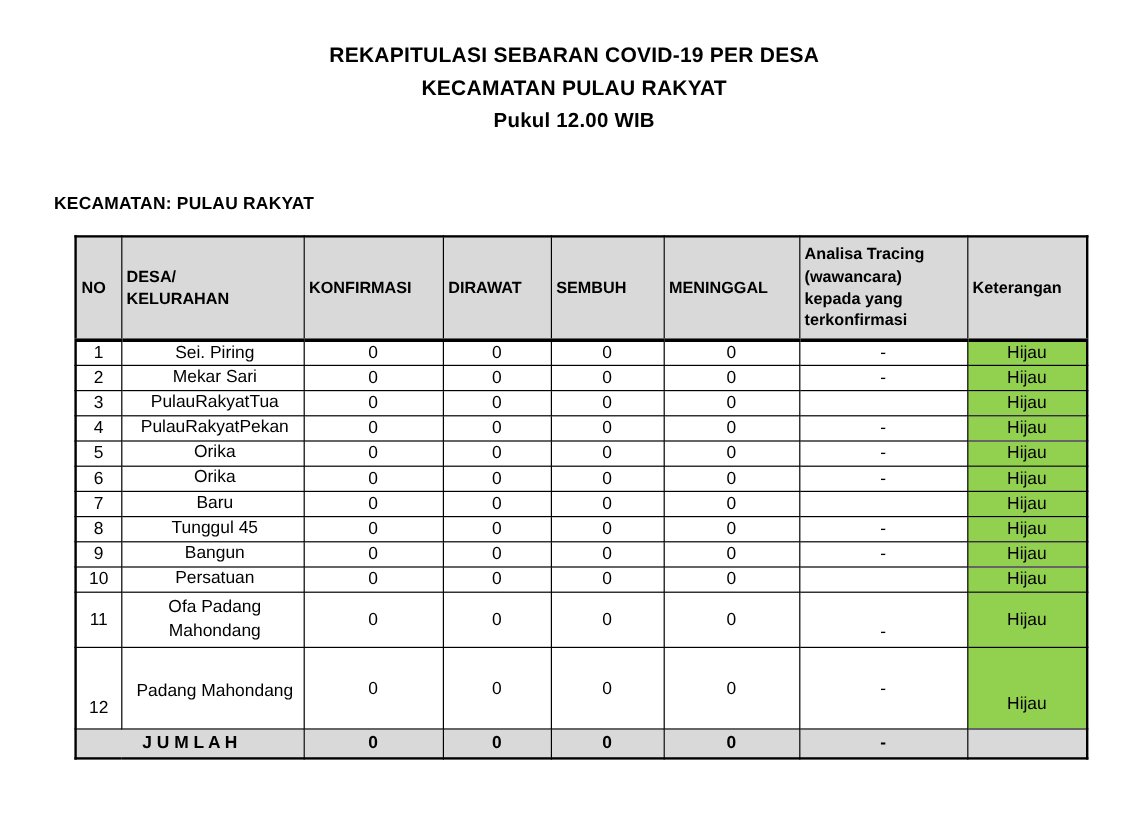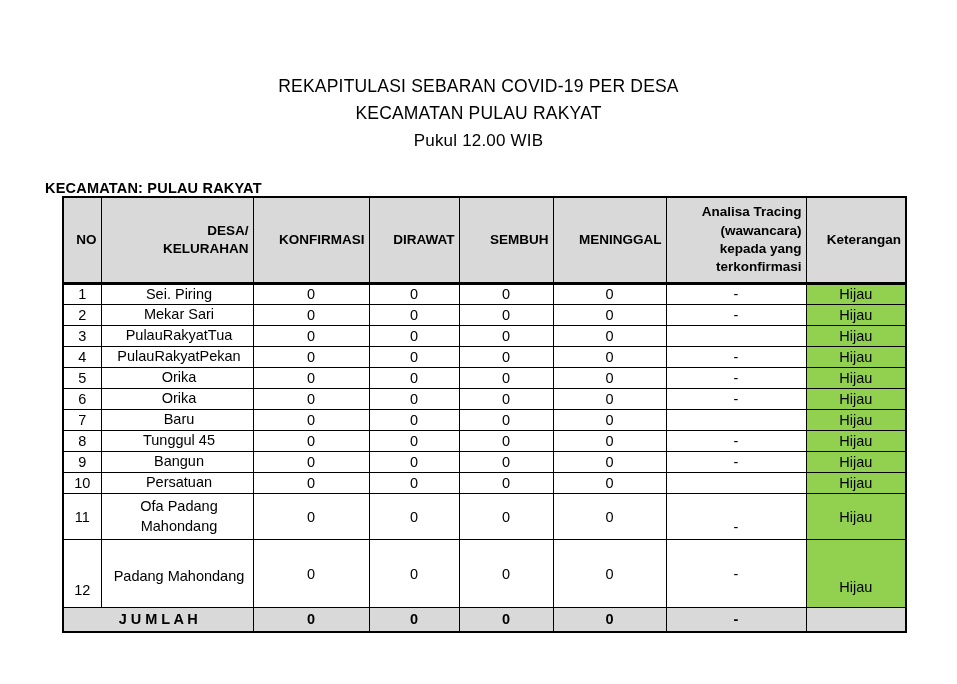--- a/index.html
+++ b/index.html
@@ -19,33 +19,32 @@
     color: var(--ink);
     overflow: hidden;
   }
 
   .title-block {
     position: absolute;
     top: 33px;
     left: 0;
     width: 100%;
     text-align: center;
-    font-weight: 400;
-    margin-top: 40px;
+    font-weight: 700;
   }
   .title-line {
     font-size: 17.5px;
     line-height: 27px;
     letter-spacing: 0.2px;
   }
   .title-line.last { font-size: 17px; }
 
   .section-label {
     position: absolute;
-    top: 180px;
+    top: 162px;
     left: 45px;
     font-size: 14.5px;
     font-weight: 700;
     letter-spacing: 0.2px;
     text-align: center;
   }
 
   table.covid {
     position: absolute;
     top: 196px;
@@ -58,21 +57,21 @@
   th, td {
     border: 1.5px solid var(--ink);
     padding: 0;
     overflow: hidden;
   }
   thead th {
     background: var(--gray);
     font-weight: 700;
     font-size: 13.5px;
     height: 86px;
-    text-align: right;
+    text-align: left;
     vertical-align: middle;
     line-height: 1.35;
     padding: 0 4px;
     border-bottom: 3px solid var(--ink);
   }
   th.prewrap { white-space: pre-line; }
 
   tbody td {
     font-size: 14.5px;
     height: 21px;

